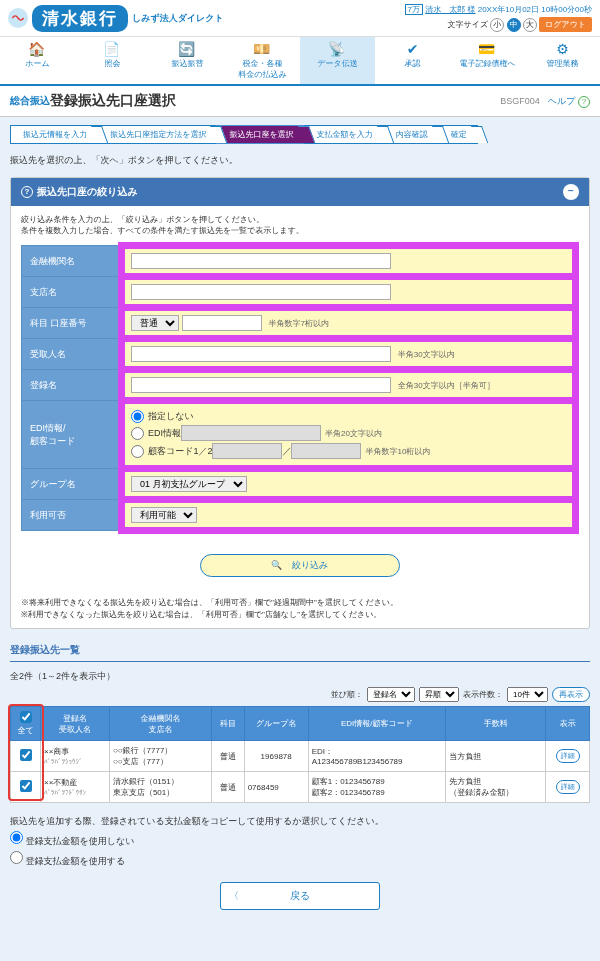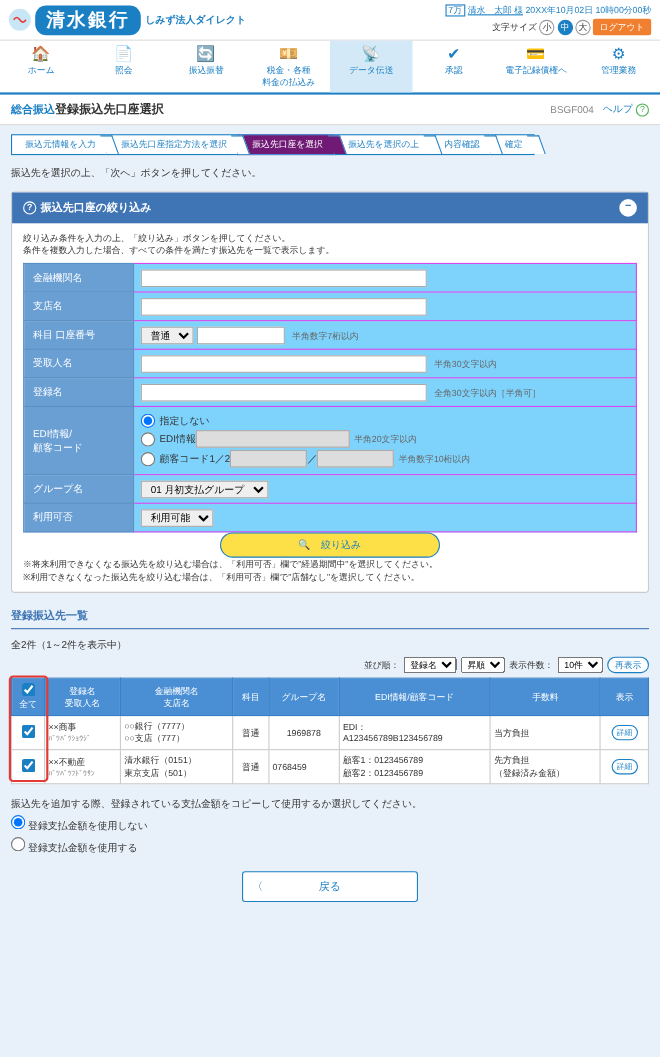--- a/index.html
+++ b/index.html
@@ -15,47 +15,47 @@
 .user-line a{color:#1b7fc4;text-decoration:underline}
 .font-btn{display:inline-block;border:1px solid #999;border-radius:50%;width:14px;height:14px;line-height:12px;text-align:center;font-size:8px;background:#fff}
 .font-btn.active{background:#1b7fc4;color:#fff;border-color:#1b7fc4}
 .logout-btn{background:#f08030;color:#fff;border:none;padding:2px 6px;border-radius:2px;font-size:8px}
 .gnav{display:flex;border-top:1px solid #ddd;border-bottom:2px solid #1b7fc4}
 .gnav-item{flex:1;text-align:center;padding:4px 0;font-size:8px;color:#1b7fc4;cursor:pointer}
 .gnav-item.active{background:#d4e9f7}
 .gnav-icon{display:block;font-size:14px;margin-bottom:1px}
 .page-header{display:flex;align-items:center;padding:6px 10px;border-bottom:1px solid #ccc}
 .page-cat{color:#1b7fc4;font-size:10px;font-weight:bold;margin-right:0}
-.page-title{font-size:11px;font-weight:bold}
+.page-title{font-size:14px;font-weight:bold}
 .page-code{margin-left:auto;color:#888;font-size:9px}
 .help-link{color:#1b7fc4;margin-left:8px;font-size:9px}
 .help-q{display:inline-block;border:1px solid #4caf50;color:#4caf50;border-radius:50%;width:12px;height:12px;line-height:10px;text-align:center;font-size:8px}
 .content{background:#e8f1f9;padding:8px 10px 20px}
 .steps{display:flex;margin-bottom:10px}
 .step{position:relative;background:#fff;border:1px solid #1b7fc4;color:#1b7fc4;padding:3px 10px 3px 12px;font-size:8px;margin-right:-1px}
 .step:after{content:"";position:absolute;right:-5px;top:0;bottom:0;width:10px;background:inherit;border-top:1px solid #1b7fc4;border-right:1px solid #1b7fc4;transform:skewX(20deg);transform-origin:top;z-index:1}
 .step.active{background:#701a75;color:#fff;border-color:#4a8fd4}
 .step.active:after{border-color:#4a8fd4}
 .instruction{font-size:9px;margin:10px 0}
 .panel{background:#fff;border:1px solid #ccc;border-radius:3px;margin-bottom:10px}
 .panel-header{background:#3f75b5;color:#fff;padding:6px 10px;display:flex;align-items:center;font-size:10px;font-weight:bold}
 .panel-header .q{display:inline-block;border:1px solid #fff;border-radius:50%;width:12px;height:12px;line-height:10px;text-align:center;font-size:8px;margin-right:4px}
 .panel-collapse{margin-left:auto;width:16px;height:16px;background:#fff;border-radius:50%;text-align:center;line-height:14px;color:#3f75b5;font-weight:bold}
 .panel-body{padding:8px 10px}
 .panel-note{font-size:8px;margin-bottom:6px}
 .form-table{width:100%;border-collapse:collapse}
 .form-table th{background:#6a9fd4;color:#fff;text-align:left;padding:6px 8px;font-size:9px;width:100px;font-weight:normal;border:1px solid #5a8fc4}
-.form-table td{background:#7dd3fc;padding:4px 6px;border:1px solid #d946ef}
+.form-table td{background:#fef9c3;padding:4px 6px;border:7px solid #d946ef}
 .form-table input[type=text]{border:1px solid #aaa;padding:2px 4px;font-size:9px;width:150px}
 .form-table input.wide{width:260px}
 .form-table select{border:1px solid #aaa;padding:1px 4px;font-size:9px}
 .hint{font-size:8px;color:#666;margin-left:4px}
 .radio-row{display:flex;align-items:center;margin:2px 0;font-size:9px}
 .radio-row input[type=radio]{margin-right:4px}
-.filter-btn{display:block;margin:0 auto;width:200px;border:1px solid #1b7fc4;background:#fde047;color:#1b7fc4;padding:4px;border-radius:12px;font-size:9px;cursor:pointer}
+.filter-btn{display:block;margin:20px auto;width:200px;border:1px solid #1b7fc4;background:#fef9c3;color:#1b7fc4;padding:4px;border-radius:12px;font-size:9px;cursor:pointer}
 .note-red{font-size:8px;color:#333}
 .section-title{color:#3f75b5;font-size:10px;font-weight:bold;border-bottom:1px solid #3f75b5;padding:4px 0;margin:8px 0}
 .table-info{text-align:left;font-size:9px;margin:4px 0}
 .table-controls{display:flex;justify-content:flex-end;align-items:center;gap:4px;font-size:8px;margin-bottom:4px}
 .table-controls select{font-size:8px;padding:1px}
 .redisplay{border:1px solid #1b7fc4;background:#fff;color:#1b7fc4;padding:1px 6px;border-radius:8px;font-size:8px}
 .data-table{width:100%;border-collapse:collapse;font-size:8px}
 .data-table th{background:#4a8fd4;color:#fff;padding:4px 2px;font-weight:normal;border:1px solid #3a7fc4;text-align:center}
 .data-table td{border:1px solid #ccc;padding:4px 3px;background:#fff}
 .data-table .sub{color:#888;font-size:7px}
@@ -117,21 +117,21 @@
     <span class="page-title">登録振込先口座選択</span>
     <span class="page-code">BSGF004</span>
     <span class="help-link"><span>ヘルプ</span> <span class="help-q">?</span></span>
   </div>
 
   <div class="content">
     <div class="steps" id="steps">
         <div class="step">振込元情報を入力</div>
         <div class="step">振込先口座指定方法を選択</div>
         <div class="step active">振込先口座を選択</div>
-        <div class="step">振込先を選択の上</div>
+        <div class="step">支払金額を入力</div>
         <div class="step">内容確認</div>
         <div class="step">確定</div>
       </div>
     <div class="instruction">振込先を選択の上、「次へ」ボタンを押してください。</div>
 
     <div class="panel">
       <div class="panel-header">
         <span class="q">?</span>
           <span>振込先口座の絞り込み</span>
         <span class="panel-collapse">−</span>

